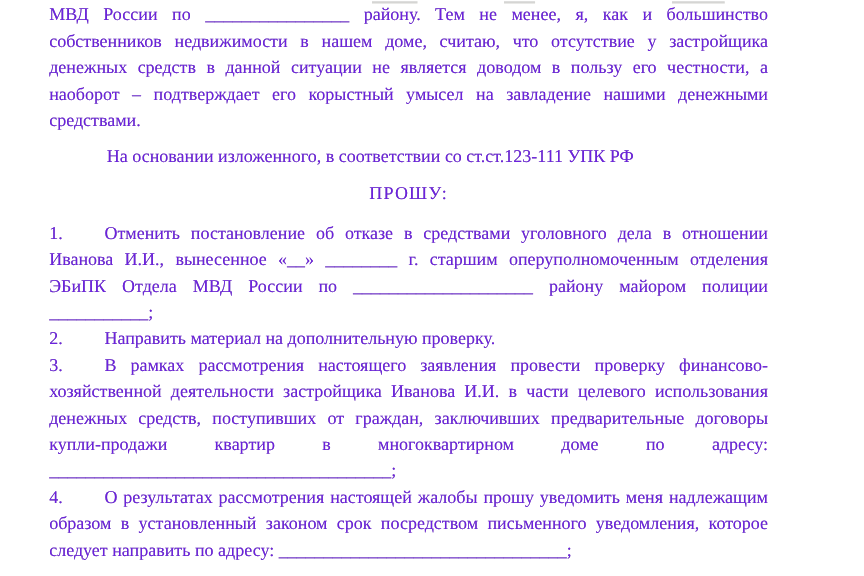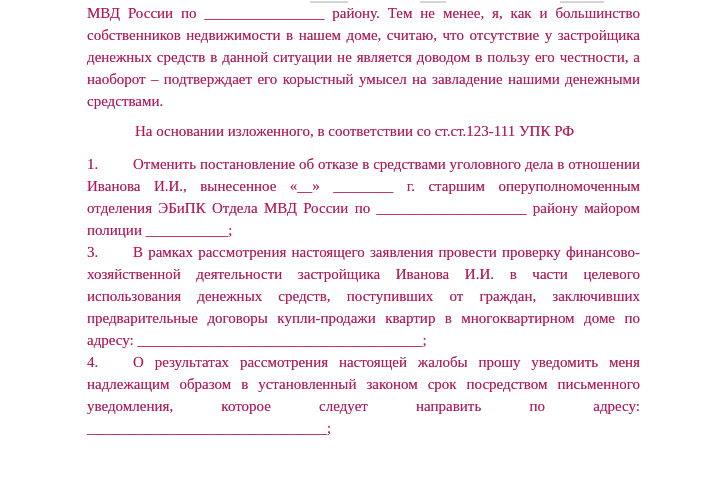--- a/index.html
+++ b/index.html
@@ -8,26 +8,26 @@
     width: 720px;
     height: 480px;
     overflow: hidden;
     background: #fcfcfa;
   }
   .page {
     position: relative;
     width: 720px;
     height: 480px;
     box-sizing: border-box;
-    padding: 2px 80px 0 87px;
+    padding: 2px 80px 0 41px;
     background: #fcfcfa;
     font-family: "Liberation Serif", "DejaVu Serif", serif;
     font-size: 15px;
     line-height: 22px;
-    color: #be185d;
+    color: #6d28d9;
     filter: blur(0.25px) contrast(1.08);
     text-shadow: 0 0 0.5px rgba(70,70,70,0.55);
   }
   p { margin: 0; }
   .para {
     text-align: justify;
   }
   .basis {
     margin-top: 8px;
     text-indent: 48px;
@@ -69,27 +69,31 @@
   <div class="top-artifact">
       <i></i>
       <i></i>
       <i></i>
     </div>
 
   <p class="para">МВД России по ________________ району. Тем не менее, я, как и большинство собственников недвижимости в нашем доме, считаю, что отсутствие у застройщика денежных средств в данной ситуации не является доводом в пользу его честности, а наоборот – подтверждает его корыстный умысел на завладение нашими денежными средствами.</p>
 
   <p class="para basis">На основании изложенного, в соответствии со ст.ст.123-111 УПК РФ</p>
 
+  <p class="heading">ПРОШУ:</p>
 
   <div class="items">
 
     <p class="para item">
       <span class="num">1.</span><span>Отменить постановление об отказе в средствами уголовного дела в отношении Иванова И.И., вынесенное «__» ________ г. старшим оперуполномоченным отделения ЭБиПК Отдела МВД России по ____________________ району майором полиции ___________;</span>
     </p>
 
+    <p class="para item">
+      <span class="num">2.</span><span>Направить материал на дополнительную проверку.</span>
+    </p>
 
     <p class="para item">
       <span class="num">3.</span><span>В рамках рассмотрения настоящего заявления провести проверку финансово-хозяйственной деятельности застройщика Иванова И.И. в части целевого использования денежных средств, поступивших от граждан, заключивших предварительные договоры купли-продажи квартир в многоквартирном доме по адресу: ______________________________________;</span>
     </p>
 
     <p class="para item">
       <span class="num">4.</span><span>О результатах рассмотрения настоящей жалобы прошу уведомить меня надлежащим образом в установленный законом срок посредством письменного уведомления, которое следует направить по адресу: ________________________________;</span>
     </p>
 
   </div>

